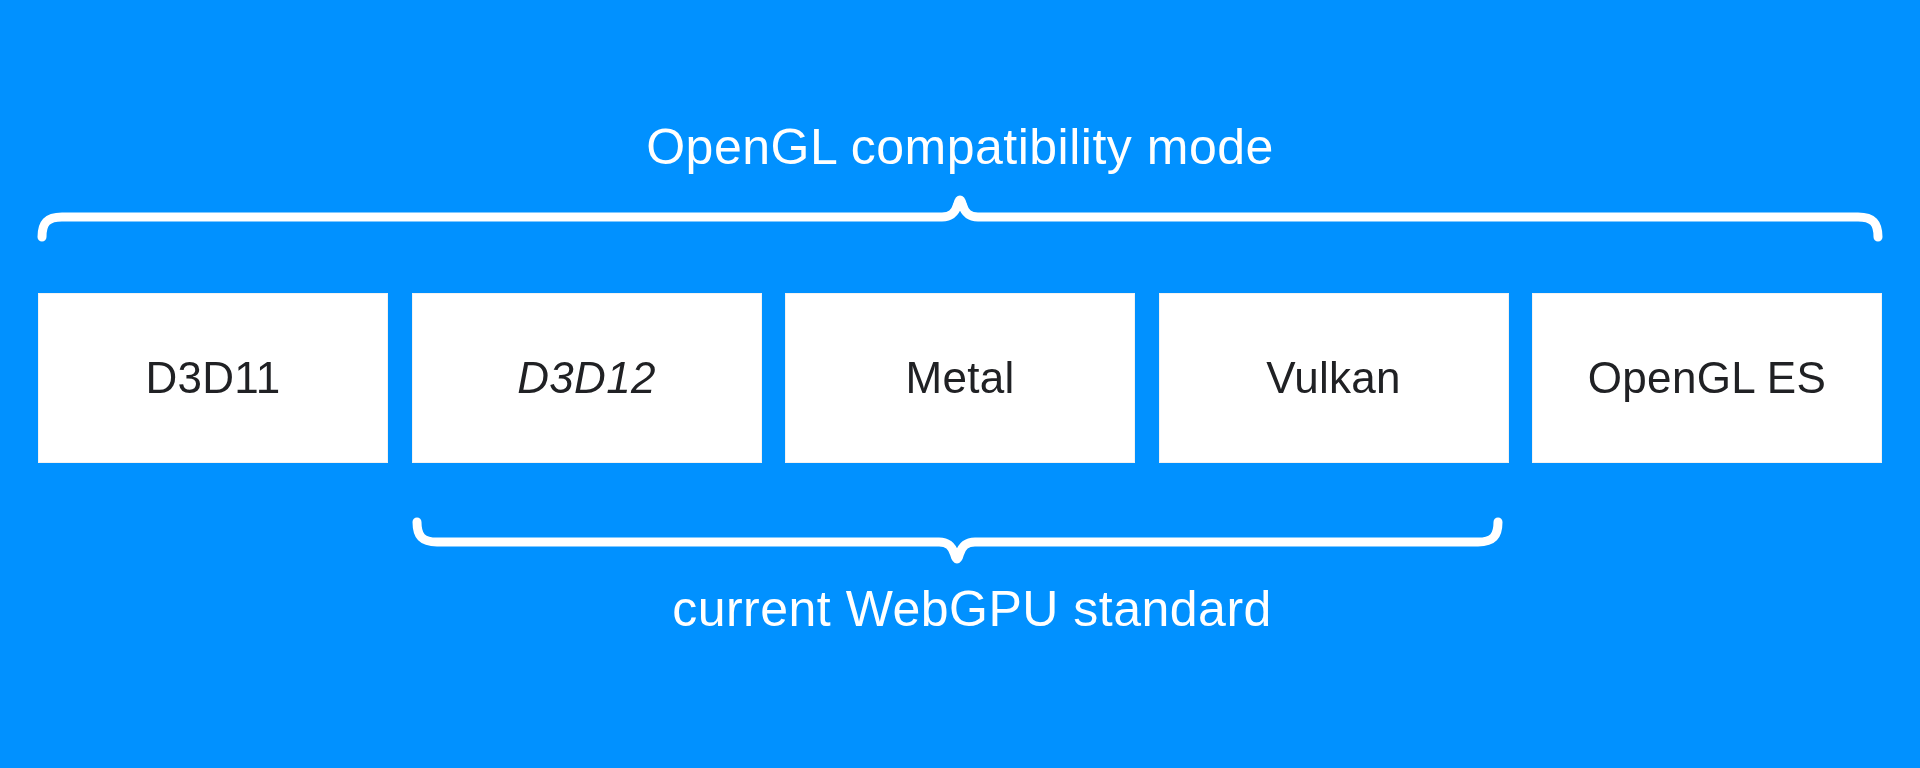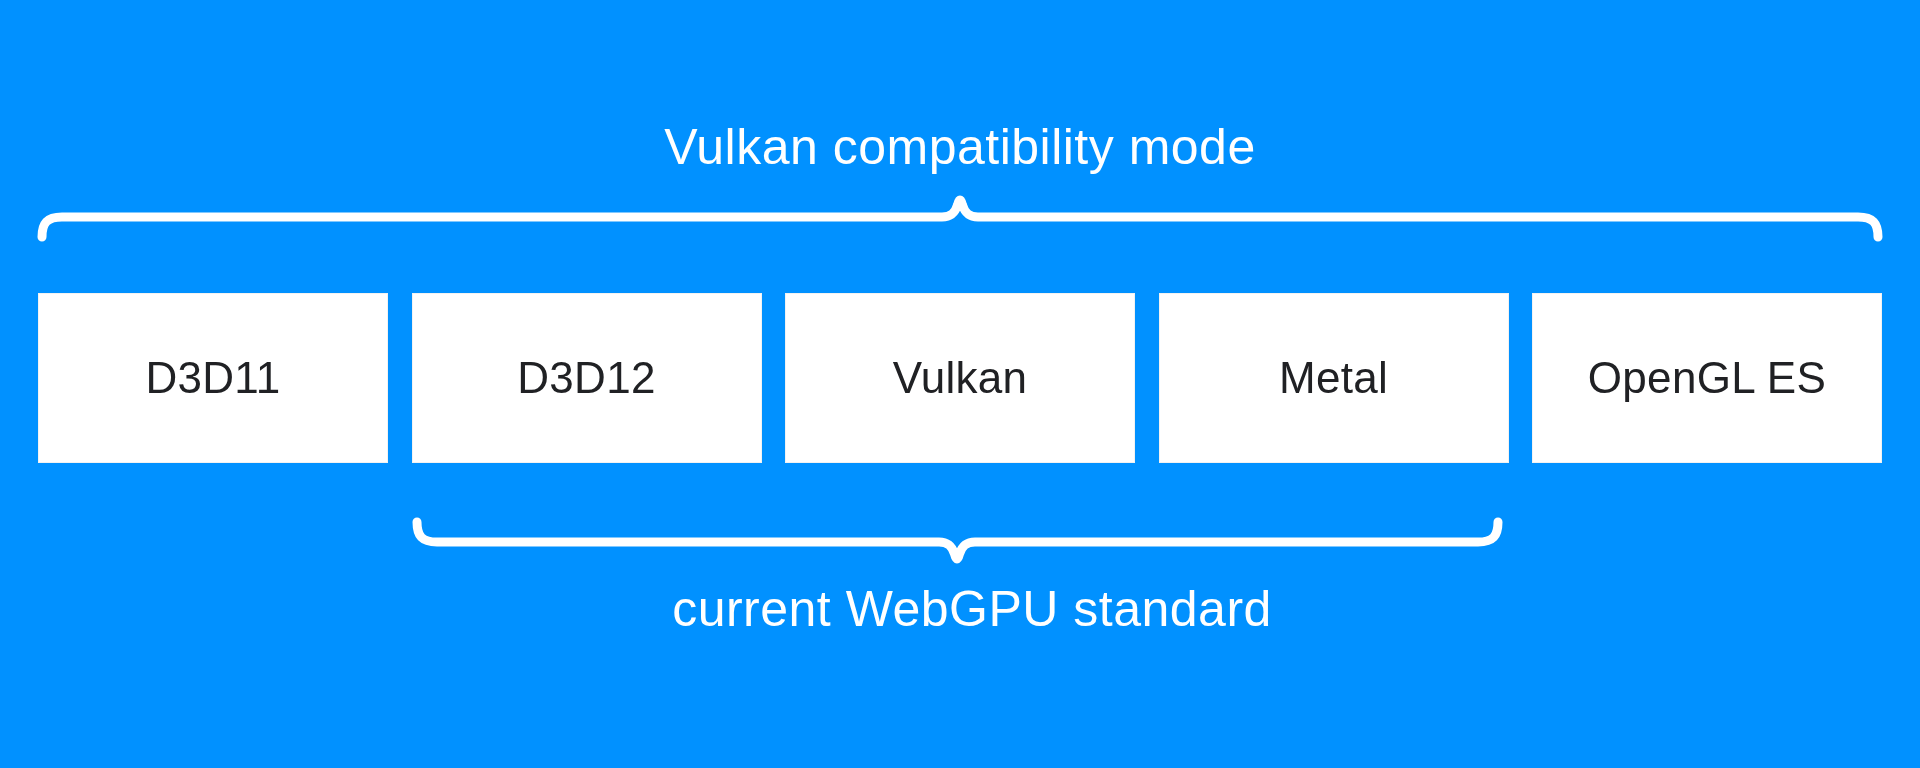--- a/index.html
+++ b/index.html
@@ -84,38 +84,38 @@
     font-size: 44px;
     font-weight: 400;
     letter-spacing: 0.3px;
   }
 </style>
 </head>
 <body style="background: rgb(1, 145, 255);">
 
 <div class="canvas" style="background: rgb(1, 145, 255);">
 
-  <div class="top-label" style="color: rgb(255, 255, 255);">Vulkan compatibility mode</div>
+  <div class="top-label" style="color: rgb(255, 255, 255);">OpenGL compatibility mode</div>
 
   <svg class="brace brace-top" viewBox="0 0 1860 70" fill="none" xmlns="http://www.w3.org/2000/svg">
     <path class="brace-path" d="M 12 57 C 12 43, 17 37, 32 37 L 912 37 C 921 37, 925 33, 927.5 25 Q 930 15, 932.5 25 C 935 33, 939 37, 948 37 L 1828 37 C 1843 37, 1848 43, 1848 57" stroke="#ffffff" stroke-width="9" stroke-linecap="round" stroke-linejoin="round"></path>
   </svg>
 
   <div class="boxes-row">
     <div class="api-box" style="background: rgb(255, 255, 255);">
       <span class="api-box-label" style="color: rgb(32, 33, 36);">D3D11</span>
     </div>
-    <div class="api-box" style="background: rgb(255, 255, 255);">
+    <div class="api-box" style="background: rgb(255, 255, 255); font-style: italic;">
       <span class="api-box-label" style="color: rgb(32, 33, 36);">D3D12</span>
     </div>
     <div class="api-box" style="background: rgb(255, 255, 255);">
-      <span class="api-box-label" style="color: rgb(32, 33, 36);">Vulkan</span>
+      <span class="api-box-label" style="color: rgb(32, 33, 36);">Metal</span>
     </div>
     <div class="api-box" style="background: rgb(255, 255, 255);">
-      <span class="api-box-label" style="color: rgb(32, 33, 36);">Metal</span>
+      <span class="api-box-label" style="color: rgb(32, 33, 36);">Vulkan</span>
     </div>
     <div class="api-box" style="background: rgb(255, 255, 255); align-items: center;">
       <span class="api-box-label" style="color: rgb(32, 33, 36);">OpenGL ES</span>
     </div>
   </div>
 
   <svg class="brace brace-bottom" viewBox="0 0 1110 70" fill="none" xmlns="http://www.w3.org/2000/svg">
     <path class="brace-path" d="M 12 12 C 12 26, 17 32, 32 32 L 534 32 C 543 32, 547 36, 549.5 44 Q 552 54, 554.5 44 C 557 36, 561 32, 570 32 L 1073 32 C 1088 32, 1093 26, 1093 12" stroke="#ffffff" stroke-width="9" stroke-linecap="round" stroke-linejoin="round"></path>
   </svg>
 

